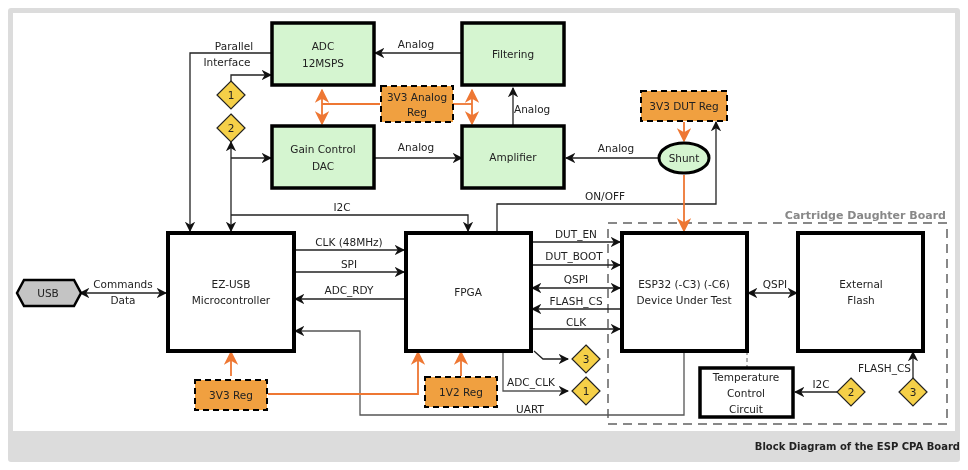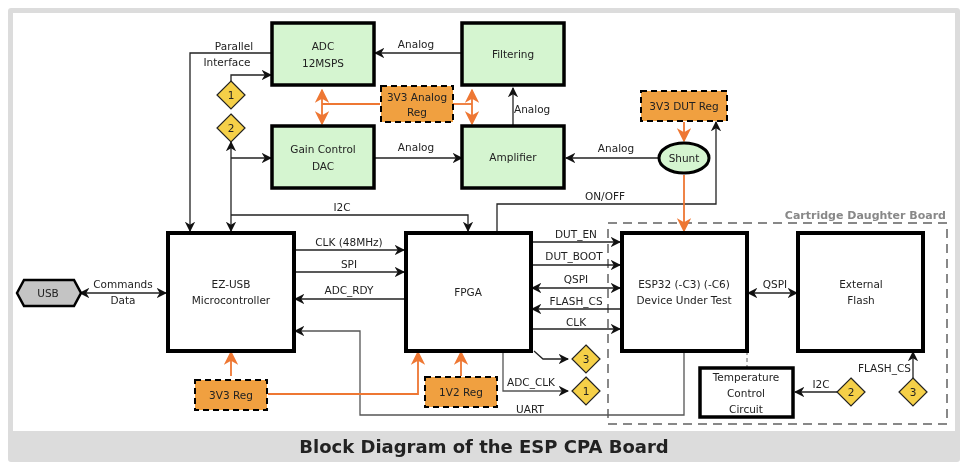--- a/index.html
+++ b/index.html
@@ -1,19 +1,19 @@
 <!DOCTYPE html>
 <html><head>
 <meta charset="utf-8">
 <style>
   html, body { margin: 0; padding: 0; background: #ffffff; }
   body { width: 968px; height: 470px; position: relative; overflow: hidden; font-family: "DejaVu Sans", sans-serif; }
   .frame { position: absolute; left: 8px; top: 8px; width: 952px; height: 454px; background: #dcdcdc; border-radius: 3px; }
   .canvas { position: absolute; left: 13px; top: 13px; width: 942px; height: 418px; background: #ffffff; }
-  .caption { position: absolute; left: 8px; top: 434px; width: 952px; height: 26px; text-align: center; font-weight: bold; font-size: 18px; line-height: 26px; color: #222; }
+  .caption { position: absolute; left: 8px; top: 434px; width: 952px; height: 26px; text-align: right; font-weight: bold; font-size: 10px; line-height: 26px; color: #222; }
   svg { position: absolute; left: 0; top: 0; }
   svg text { font-family: "DejaVu Sans", sans-serif; font-size: 10.5px; fill: #222; }
   .blk { fill: #ffffff; stroke: #000; stroke-width: 4; }
   .grn { fill: #d5f5d0; stroke: #000; stroke-width: 3.5; }
   .reg { fill: #f0a040; stroke: #000; stroke-width: 2; stroke-dasharray: 6 4; }
   .ln { stroke: #222; stroke-width: 1.3; fill: none; }
   .gl { stroke: #555; stroke-width: 1.3; fill: none; }
   .or { stroke: #ee7733; stroke-width: 1.8; fill: none; }
   .dia { fill: #f5d048; stroke: #222; stroke-width: 1.2; }
   .dash { fill: none; stroke: #888; stroke-width: 2; stroke-dasharray: 9 6; }

